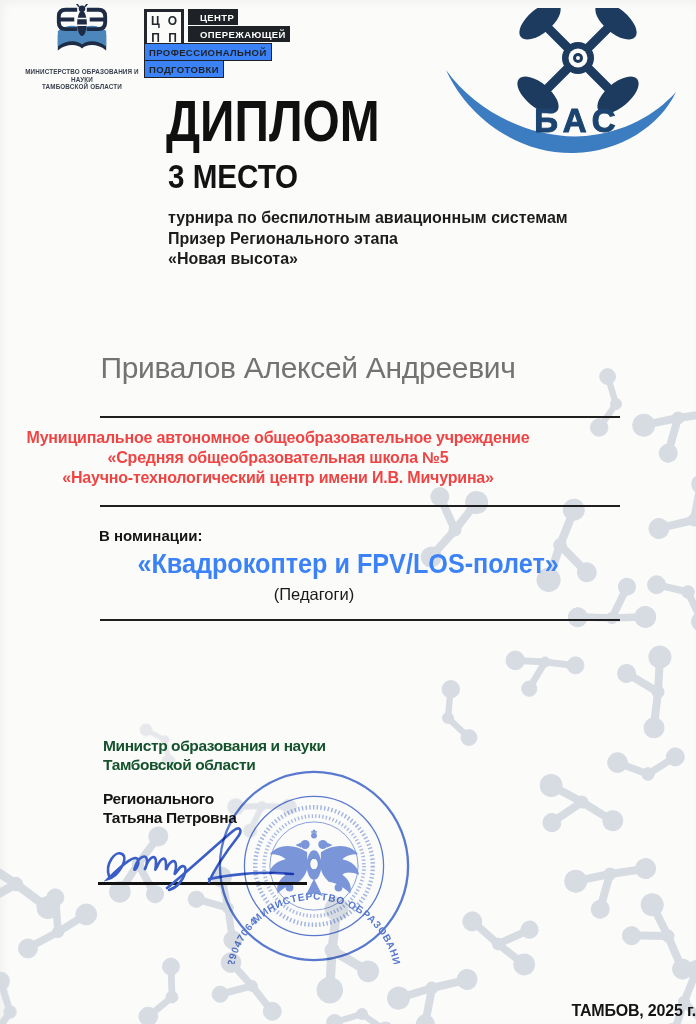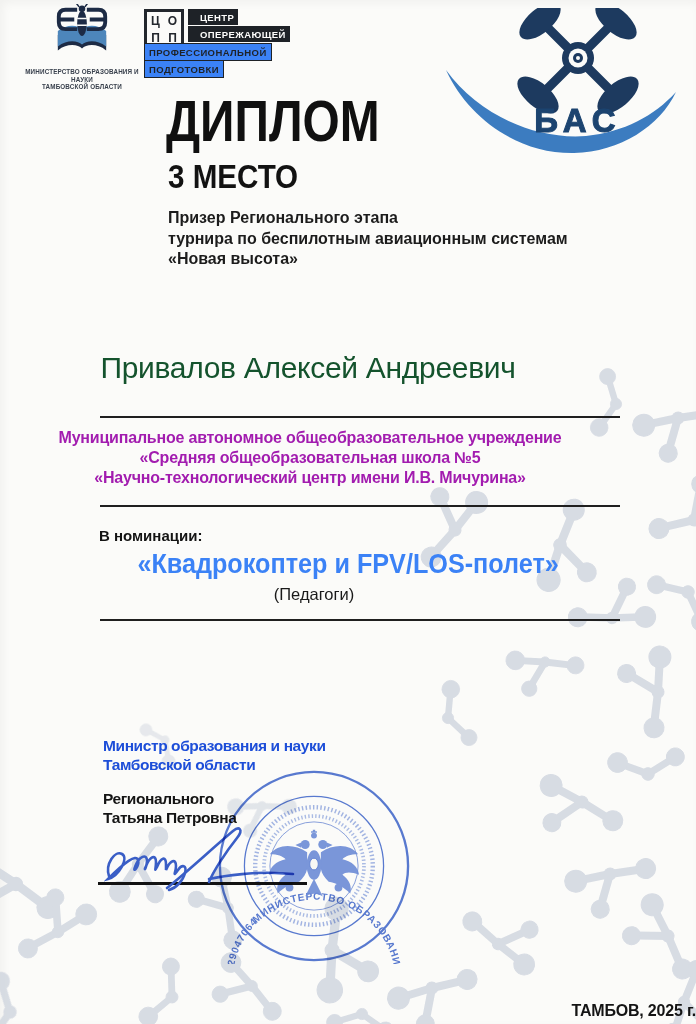--- a/index.html
+++ b/index.html
@@ -28,32 +28,32 @@
   .copp-box{font-size:9.5px;font-weight:bold;letter-spacing:0.4px;padding:2.5px 4px;white-space:nowrap;}
   .copp-dark{background:#1e2227;color:#fdfdfc;padding-left:12px;}
   .copp-light{background:#3b82f6;color:#1e2227;border:1.5px solid #1e2227;}
   
   .t-diploma{left:166px;top:88px;font-size:57px;font-weight:bold;color:#101010;letter-spacing:0px;
     transform:scaleX(0.84);transform-origin:left top;white-space:nowrap;}
   .t-place{left:168px;top:157px;font-size:34px;font-weight:bold;color:#121212;
     transform:scaleX(0.87);transform-origin:left top;white-space:nowrap;}
   .subtitle{left:168px;top:208px;font-size:16px;font-weight:bold;color:#1c1c1c;line-height:20.5px;}
   
-  .recipient{left:0;width:616px;top:351px;text-align:center;font-size:30px;color:#14532d;letter-spacing:-0.3px;}
+  .recipient{left:0;width:616px;top:351px;text-align:center;font-size:30px;color:#737373;letter-spacing:-0.3px;}
   .rule{height:1.7px;background:#1f1f1f;}
   .rule1{left:100px;top:416px;width:520px;}
   .rule2{left:100px;top:505px;width:520px;}
   .rule3{left:100px;top:619px;width:520px;}
-  .org{left:0;width:556px;top:428px;text-align:center;font-size:16px;font-weight:bold;color:#a21caf;line-height:20px;letter-spacing:-0.2px;margin-left:32px;}
+  .org{left:0;width:556px;top:428px;text-align:center;font-size:16px;font-weight:bold;color:#ef4444;line-height:20px;letter-spacing:-0.2px;}
   .nom-label{left:99px;top:527px;font-size:15px;font-weight:bold;color:#141414;}
   .nom-value{left:0;width:696px;top:548px;text-align:center;font-size:28px;font-weight:bold;color:#3b82f6;}
   .nom-value span{display:inline-block;transform:scaleX(0.9);}
   .nom-cat{left:0;width:628px;top:585px;text-align:center;font-size:16.5px;color:#1a1a1a;}
   
-  .sig-pos{left:103px;top:736px;font-size:15.5px;font-weight:bold;color:#1d4ed8;line-height:19px;letter-spacing:-0.4px;}
+  .sig-pos{left:103px;top:736px;font-size:15.5px;font-weight:bold;color:#14532d;line-height:19px;letter-spacing:-0.4px;}
   .sig-name{left:103px;top:790px;font-size:15.5px;font-weight:bold;color:#141414;line-height:18.5px;letter-spacing:-0.4px;}
   .sig-underline{left:98px;top:882px;width:209px;height:3.4px;background:#121212;z-index:3;}
   #signature{left:95px;top:818px;z-index:4;}
   #stamp{left:216px;top:768px;z-index:5;mix-blend-mode:multiply;opacity:0.92;}
   .footer{left:34px;width:662px;top:1002px;text-align:right;font-size:16px;font-weight:bold;color:#141414;letter-spacing:-0.2px;}
 </style>
 </head>
 <body>
 
 <div class="page">
@@ -146,22 +146,22 @@
       <circle cx="140" cy="50" r="9.5" fill="#fbfbf9"></circle>
       <circle cx="140" cy="50" r="5" fill="#1d3a5f"></circle>
       <circle cx="140" cy="50" r="2" fill="#fbfbf9"></circle>
     </g>
     <text x="140" y="124" text-anchor="middle" font-family="Liberation Sans, sans-serif" font-size="33" font-weight="bold" letter-spacing="6" fill="#1c4470" stroke="#1c4470" stroke-width="1">БАС</text>
   </svg>
 
   <div class="abs layer t-diploma">ДИПЛОМ</div>
   <div class="abs layer t-place">3 МЕСТО</div>
   <div class="abs layer subtitle">
+    <div>турнира по беспилотным авиационным системам</div>
     <div>Призер Регионального этапа</div>
-    <div>турнира по беспилотным авиационным системам</div>
     <div>«Новая высота»</div>
   </div>
 
   <div class="abs layer recipient">Привалов Алексей Андреевич</div>
   <div class="abs layer rule rule1"></div>
 
   <div class="abs layer org">
     <div>Муниципальное автономное общеобразовательное учреждение</div>
     <div>«Средняя общеобразовательная школа №5</div>
     <div>«Научно-технологический центр имени И.В. Мичурина»</div>

